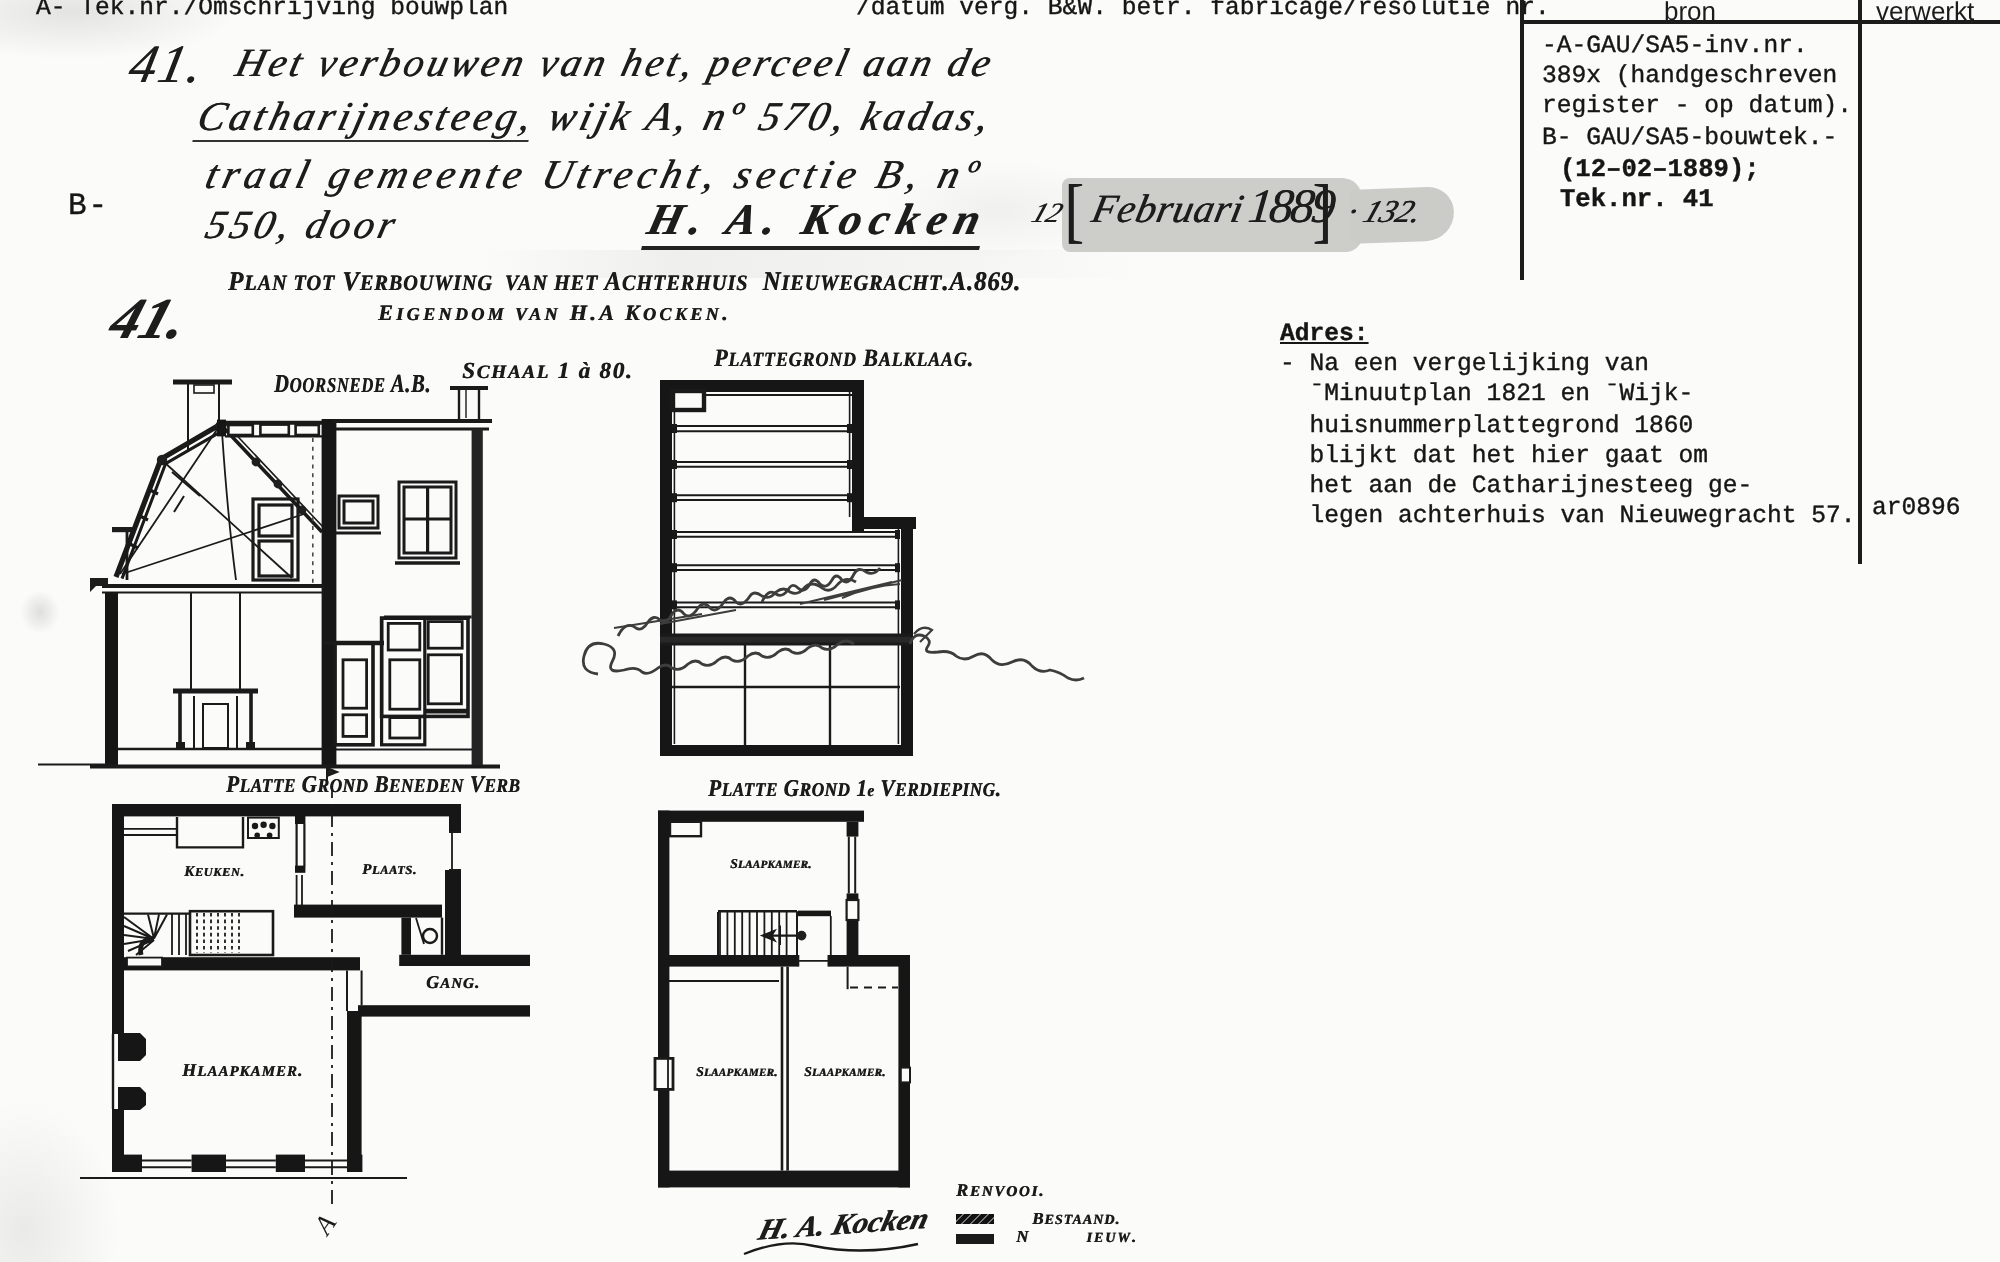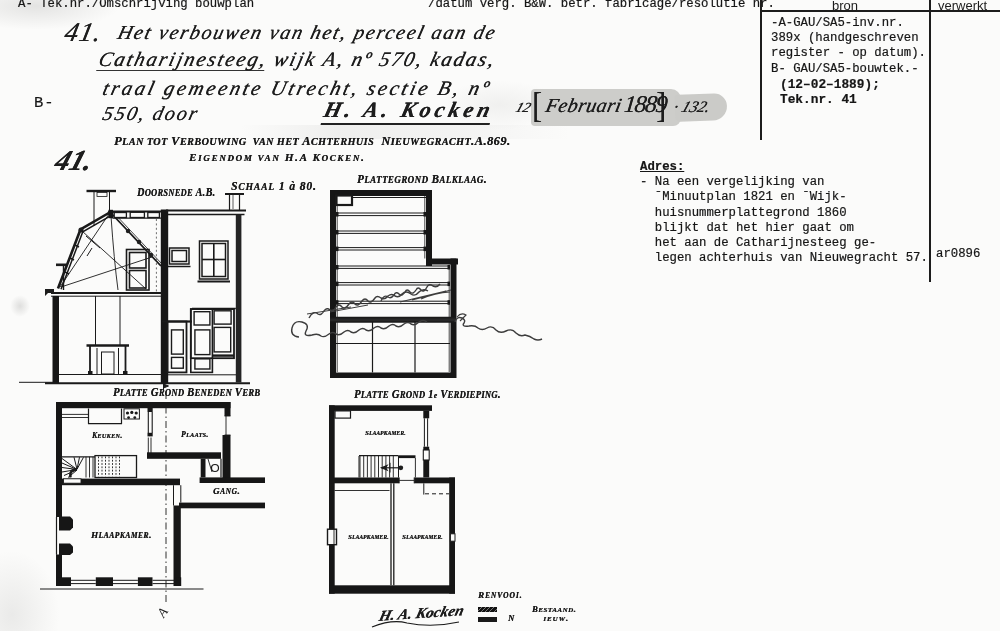--- a/index.html
+++ b/index.html
@@ -107,21 +107,21 @@
 <div class="lett" style="left:365px;top:429px;font-size:6.8px;letter-spacing:0.1px;">S<span style="font-size:5.6px;">LAAPKAMER</span>.</div>
 
 <div class="lett" style="left:348px;top:533px;font-size:6.8px;letter-spacing:0.1px;">S<span style="font-size:5.6px;">LAAPKAMER</span>.</div>
 
 <div class="lett" style="left:402px;top:533px;font-size:6.8px;letter-spacing:0.1px;">S<span style="font-size:5.6px;">LAAPKAMER</span>.</div>
 
 <div class="lett" style="left:478px;top:590px;font-size:9px;letter-spacing:0.9px;">R<span style="font-size:7.5px;">ENVOOI</span>.</div>
 
 <div style="position:absolute;left:478px;top:607px;width:19px;height:5px;background:repeating-linear-gradient(135deg,#111 0 2.2px,#777 2.2px 3px);"></div>
 
-<div class="lett" style="left:532px;top:604px;font-size:8.5px;">B<span style="font-size:7px;">ESTAAND</span>.</div>
+<div class="lett" style="left:516px;top:604px;font-size:8.5px;">B<span style="font-size:7px;">ESTAAND</span>.</div>
 
 <div style="position:absolute;left:478px;top:616.5px;width:19px;height:5px;background:#1a1a1a;"></div>
 
 <div class="lett" style="left:508px;top:613px;font-size:8.5px;letter-spacing:1px;">N<span style="font-size:7px;padding-left:28px;">IEUW</span>.</div>
 
 <div class="hand" style="left:380px;top:605px;font-size:15px;font-weight:bold;letter-spacing:0px;transform:skewX(-18deg) rotate(-4deg);">H. A. Kocken</div>
 
 <svg width="1000" height="631" viewBox="0 0 1000 631" style="position:absolute;left:0;top:0;" fill="none" stroke="#1a1a1a">
 
 <g>

